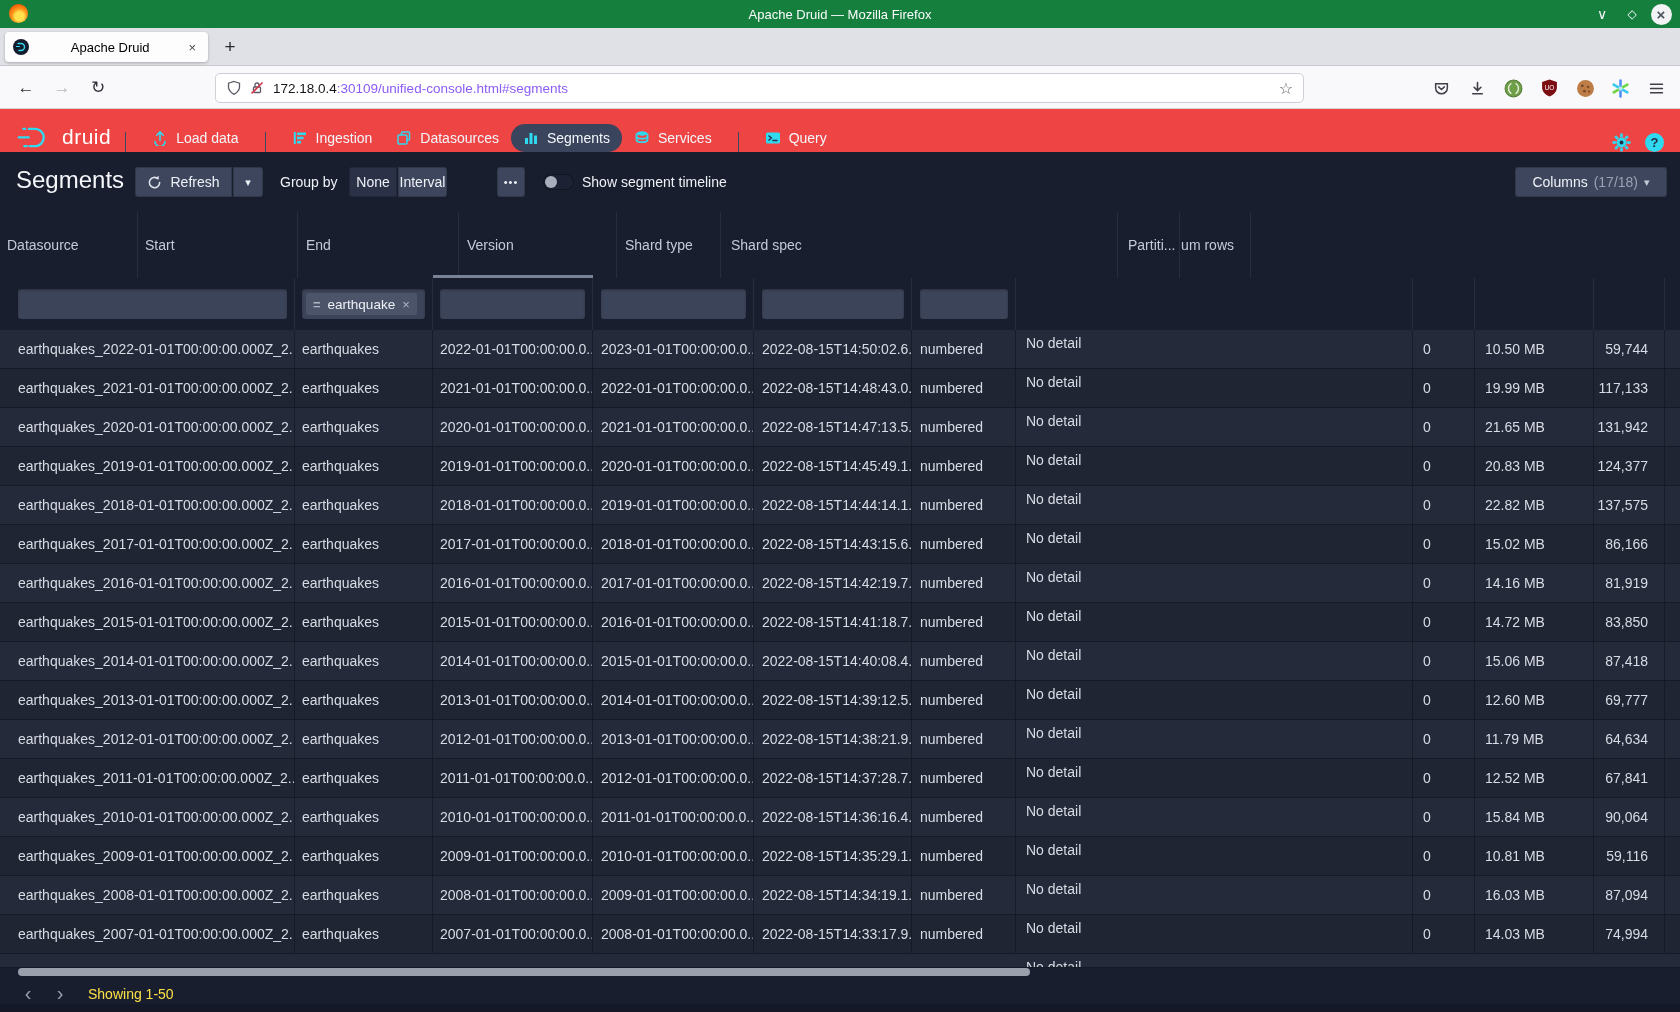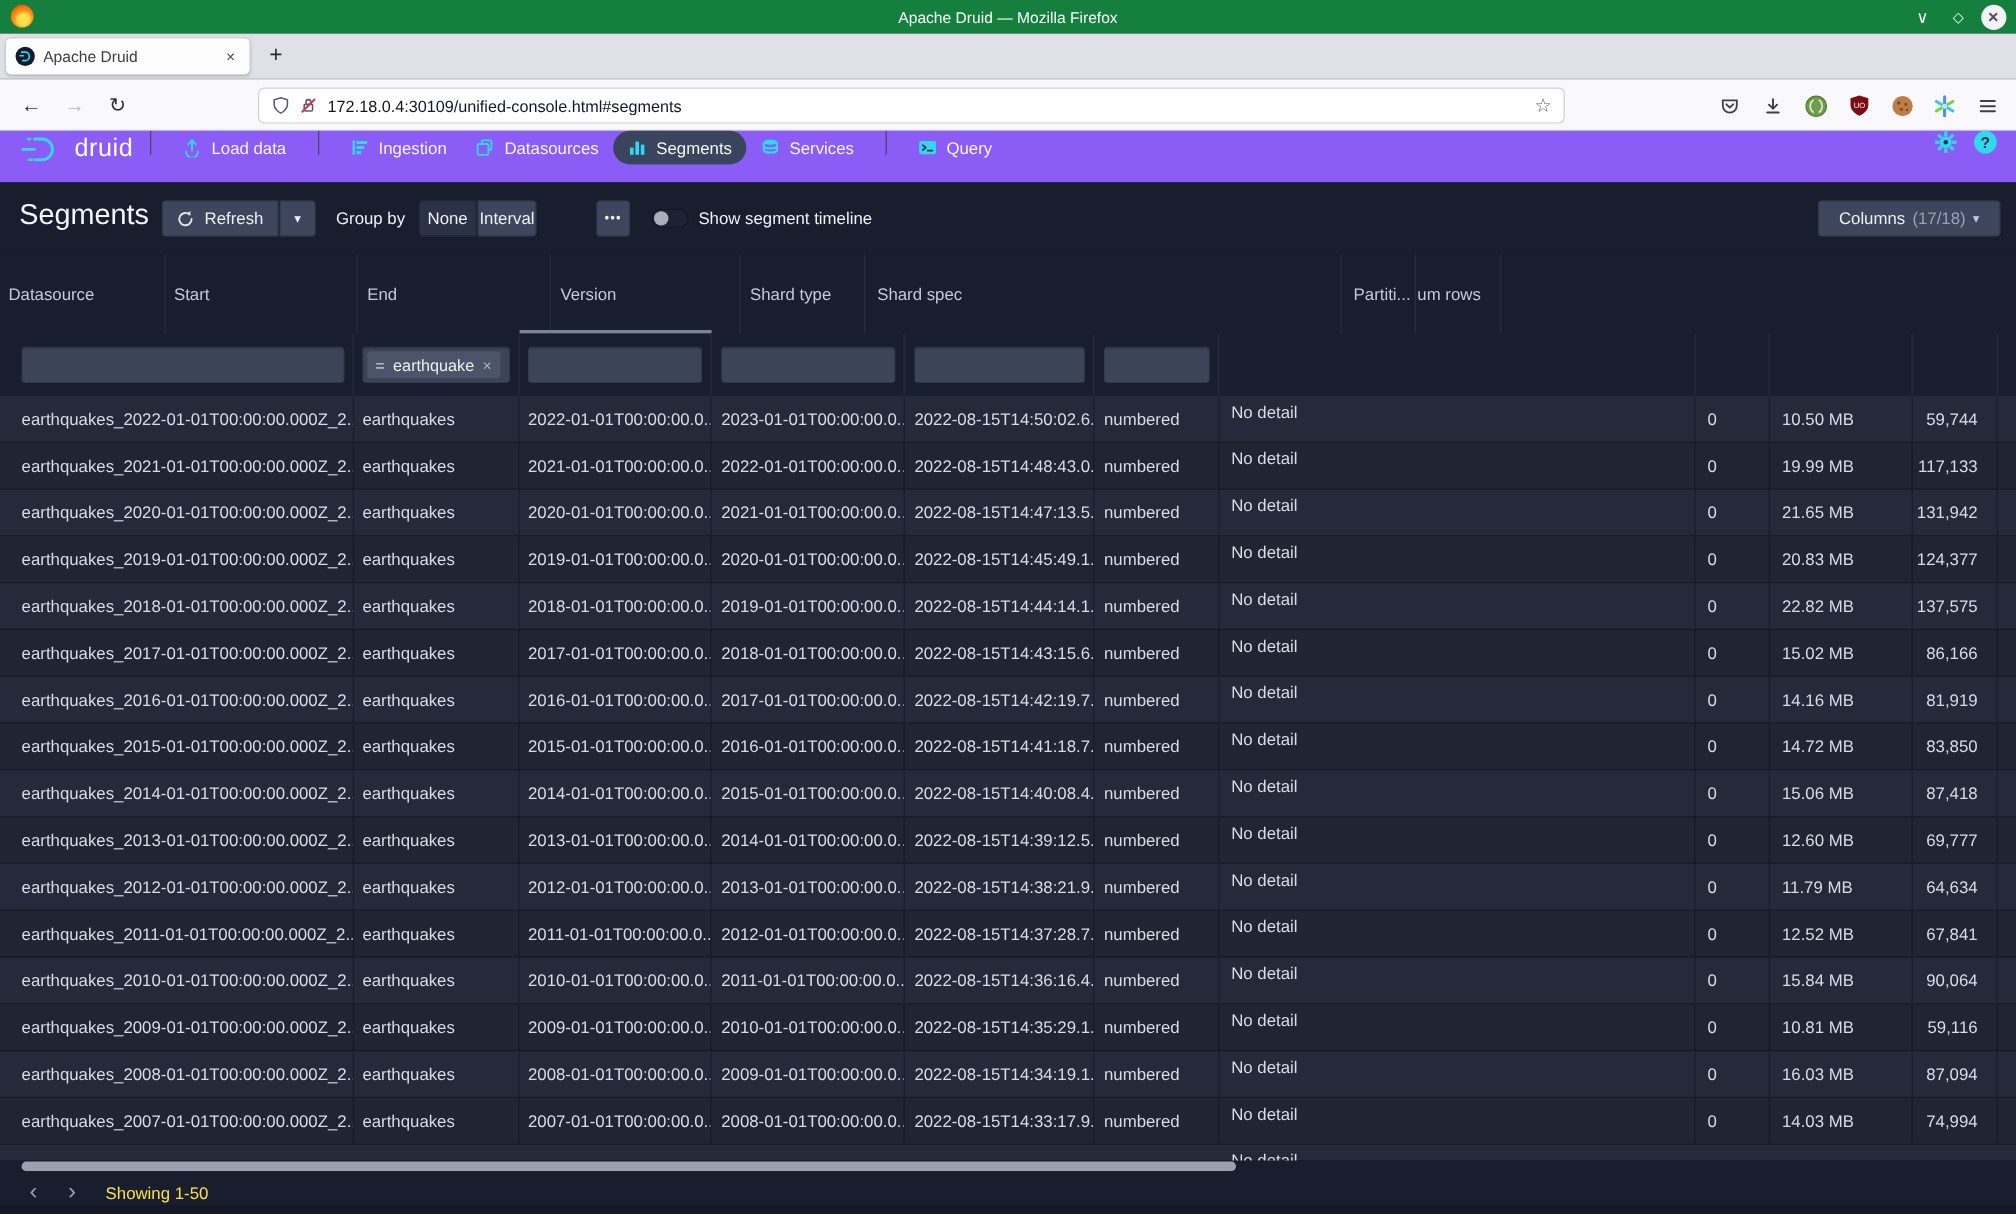--- a/index.html
+++ b/index.html
@@ -15,33 +15,33 @@
   .winbtn { position:absolute; top:2px; width:24px; height:24px; display:flex; align-items:center; justify-content:center; color:#f4f5f7; font-size:14px; }
   #btn-min { right:66px; }
   #btn-max { right:36px; font-size:12px; }
   #btn-close { right:7px; }
   #btn-close .circ { width:21px; height:21px; border-radius:50%; background:#f2f3f5; color:#4b535e; display:flex; align-items:center; justify-content:center; font-size:15px; font-weight:bold; }
 
   #tabbar { left:0; top:28px; width:1680px; height:38px; background:#e0e1e6; border-bottom:1px solid #c8c9cf; }
   #tab { position:absolute; left:5px; top:4px; width:203px; height:30px; background:#fdfdfe; border-radius:4px;
          box-shadow:0 1px 3px rgba(0,0,0,.25); display:flex; align-items:center; padding:0 8px; }
   #tab-favicon { width:16px; height:16px; border-radius:50%; background:#141b2c; margin-right:7px; flex:none; display:flex; align-items:center; justify-content:center; }
-  #tab-label { font-size:13px; color:#404040; flex:1; white-space:nowrap; overflow:hidden; }
+  #tab-label { font-size:13px; color:#000000; flex:1; white-space:nowrap; overflow:hidden;text-align:center; }
   #tab-close { color:#4a4a55; font-size:13px; padding:2px 4px; }
   #newtab-btn { position:absolute; left:218px; top:8px; font-size:19px; color:#2a2a33; width:24px; height:24px; text-align:center; line-height:22px; }
 
   #toolbar { left:0; top:66px; width:1680px; height:43px; background:#f9f9fb; border-bottom:1px solid #d4d4da; }
   .navglyph { position:absolute; top:0; height:43px; display:flex; align-items:center; justify-content:center; font-size:17px; color:#2f2f38; width:28px; }
   #urlbar { position:absolute; left:215px; top:7px; width:1089px; height:30px; background:#ffffff; border:1px solid #cfcfd8; border-radius:5px; display:flex; align-items:center; padding:0 10px; }
   #url-text { font-size:13.5px; color:#15141a; margin-left:8px; flex:1; white-space:nowrap; overflow:hidden; }
-  #url-text .dim { color:#0f172a; }
+  #url-text .dim { color:#8b5cf6; }
   .ext-slot { position:absolute; top:9px; width:26px; height:26px; display:flex; align-items:center; justify-content:center; }
 
   
-  #druidnav { left:0; top:109px; width:1680px; height:43px; background:#8b5cf6; display:flex; align-items:flex-start; color:#f3f6fa; }
+  #druidnav { left:0; top:109px; width:1680px; height:43px; background:#ef4444; display:flex; align-items:flex-end; color:#f3f6fa; }
   #brand { display:flex; align-items:center; margin-left:16px; }
   #brand-text { font-size:21px; color:#ffffff; margin-left:6px; letter-spacing:.5px; }
   .nav-divider { width:1px; height:20px; background:#3d4862; margin:0 14px; }
   .nav-item { display:flex; align-items:center; gap:8px; padding:6px 12px; border-radius:14px; font-size:14px; white-space:nowrap; }
   .nav-item.active { background:#3a445d; }
   .nav-icn { width:16px; height:16px; flex:none; }
   #nav-right { margin-left:auto; display:flex; align-items:center; gap:14px; margin-right:16px; }
 
   
   #pagehead { left:0; top:152px; width:1680px; height:60px; background:#191e2f; }

